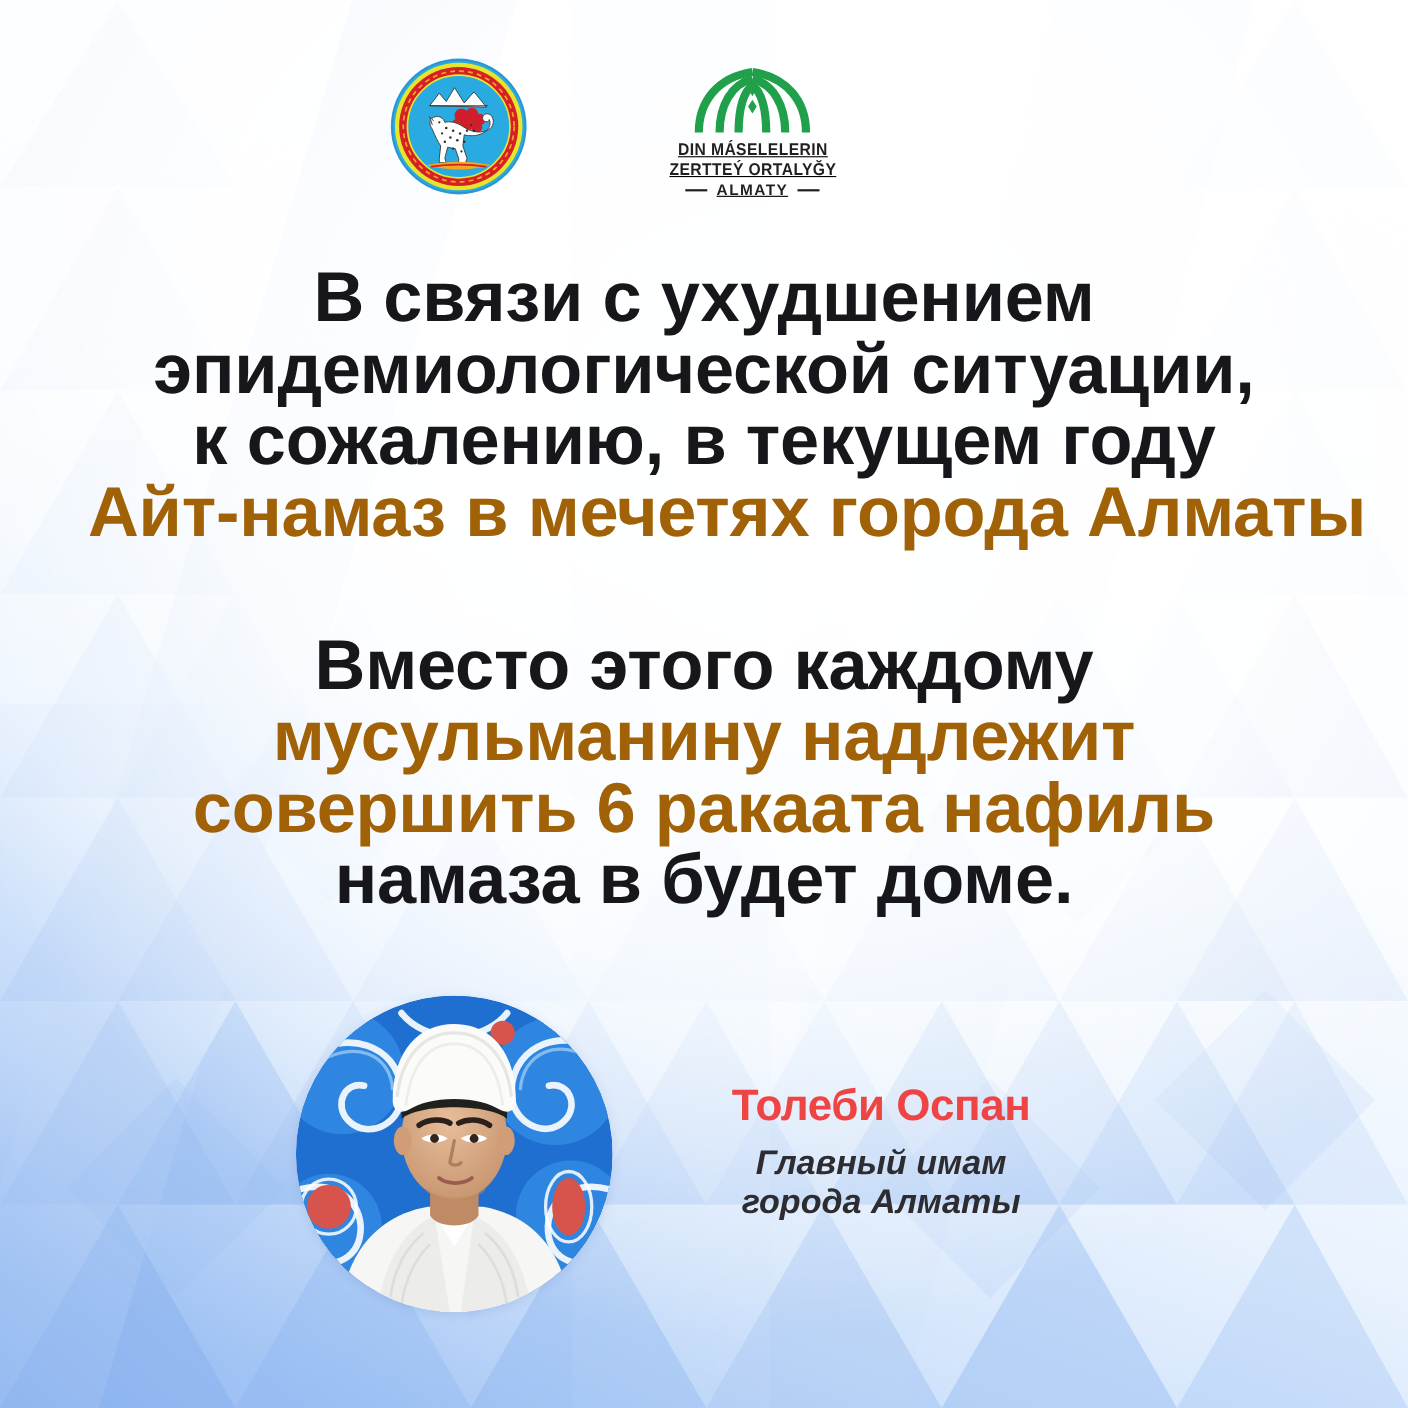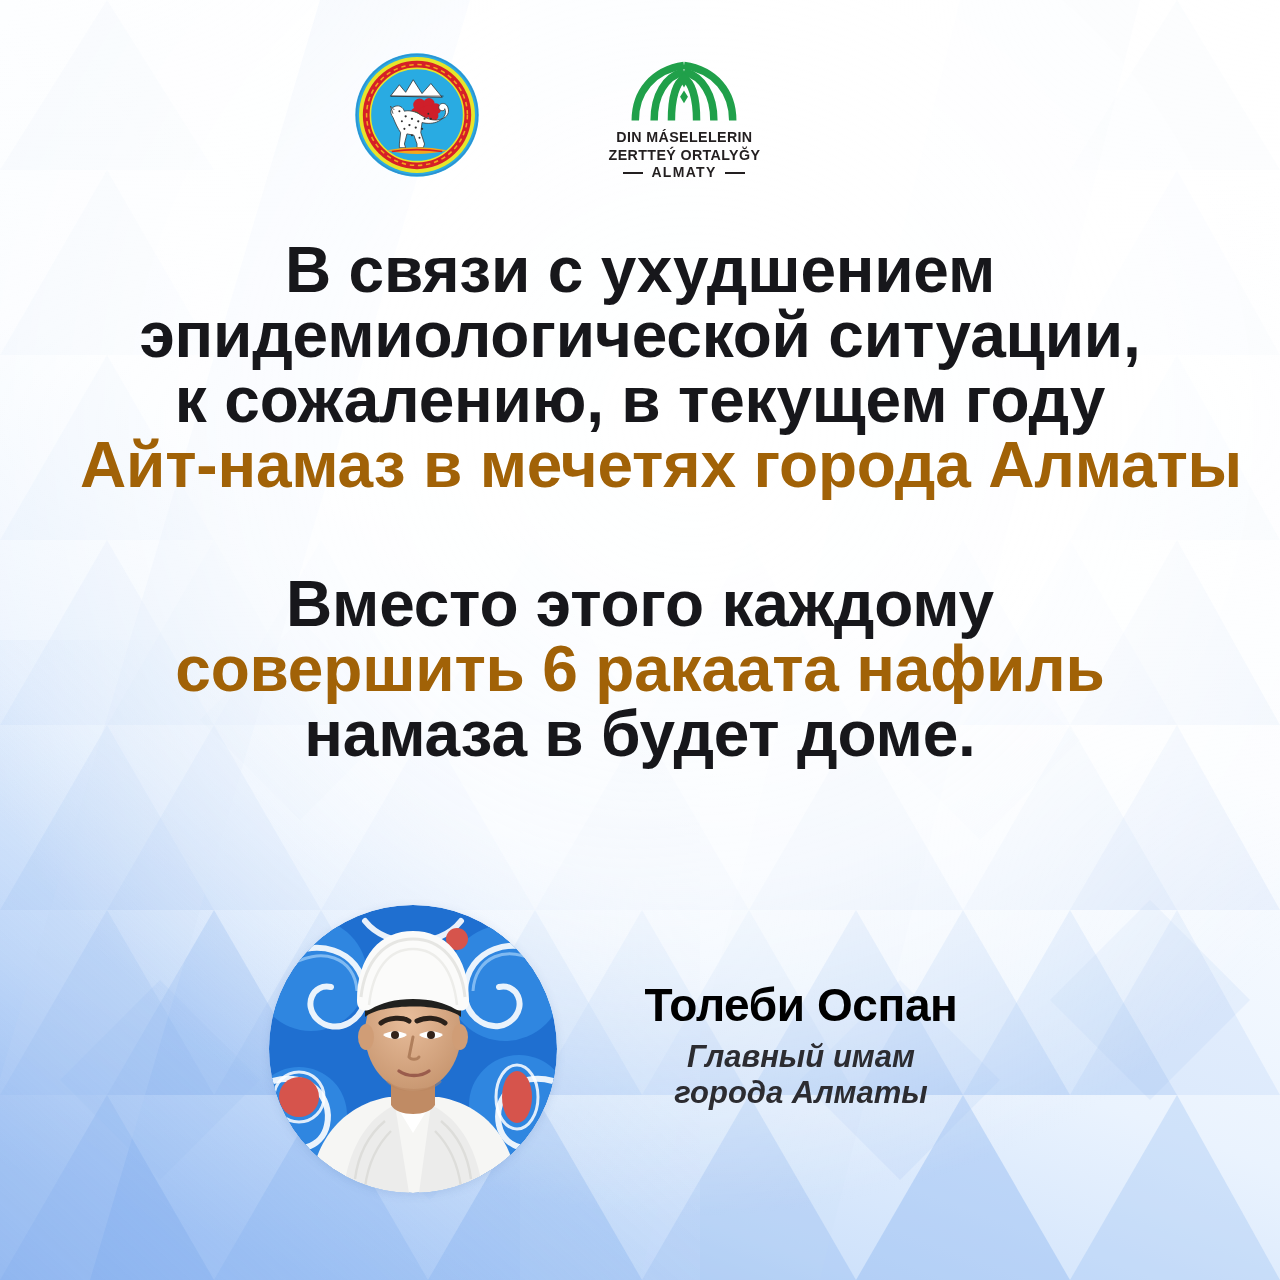--- a/index.html
+++ b/index.html
@@ -43,20 +43,21 @@
   
   .logo-row {
     position: absolute;
     top: 52px;
     left: 0;
     width: 1128px;
     display: flex;
     justify-content: center;
     align-items: flex-start;
     gap: 114px;
+    text-decoration: underline;
   }
 
   .crest {
     width: 126px;
     height: 126px;
     flex: 0 0 auto;
   }
 
   .dmzo-logo {
     width: 180px;
@@ -157,23 +158,23 @@
   }
 
   .speaker-text {
     padding-top: 84px;
     text-align: center;
     width: 420px;
   }
   .speaker-name {
     font-family: "Liberation Sans", "DejaVu Sans", sans-serif;
     font-weight: 700;
-    font-size: 46px;
+    font-size: 40px;
     line-height: 56px;
-    color: #000000;
+    color: #ef4444;
     letter-spacing: -0.4px;
     white-space: nowrap;
   }
   .speaker-role {
     margin-top: 6px;
     font-family: "Liberation Sans", "DejaVu Sans", sans-serif;
     font-style: italic;
     font-weight: 700;
     font-size: 31px;
     line-height: 36px;
@@ -380,20 +381,21 @@
     <div class="headline">
       <div>
         <div class="hl-line">В связи с ухудшением</div>
         <div class="hl-line">эпидемиологической ситуации,</div>
         <div class="hl-line">к сожалению, в текущем году</div>
         <div class="hl-line accent">Айт-намаз в мечетях города Алматы</div>
       </div>
       <div class="para-gap"></div>
       <div>
         <div class="hl-line">Вместо этого каждому</div>
+        <div class="hl-line accent">мусульманину надлежит</div>
         <div class="hl-line accent">совершить 6 ракаата нафиль</div>
         <div class="hl-line">намаза в будет доме.</div>
       </div>
     </div>
 
     <div class="speaker">
 
       <div class="portrait-wrap">
         <svg class="portrait" viewBox="0 0 288 288" aria-hidden="true">
           <defs>

